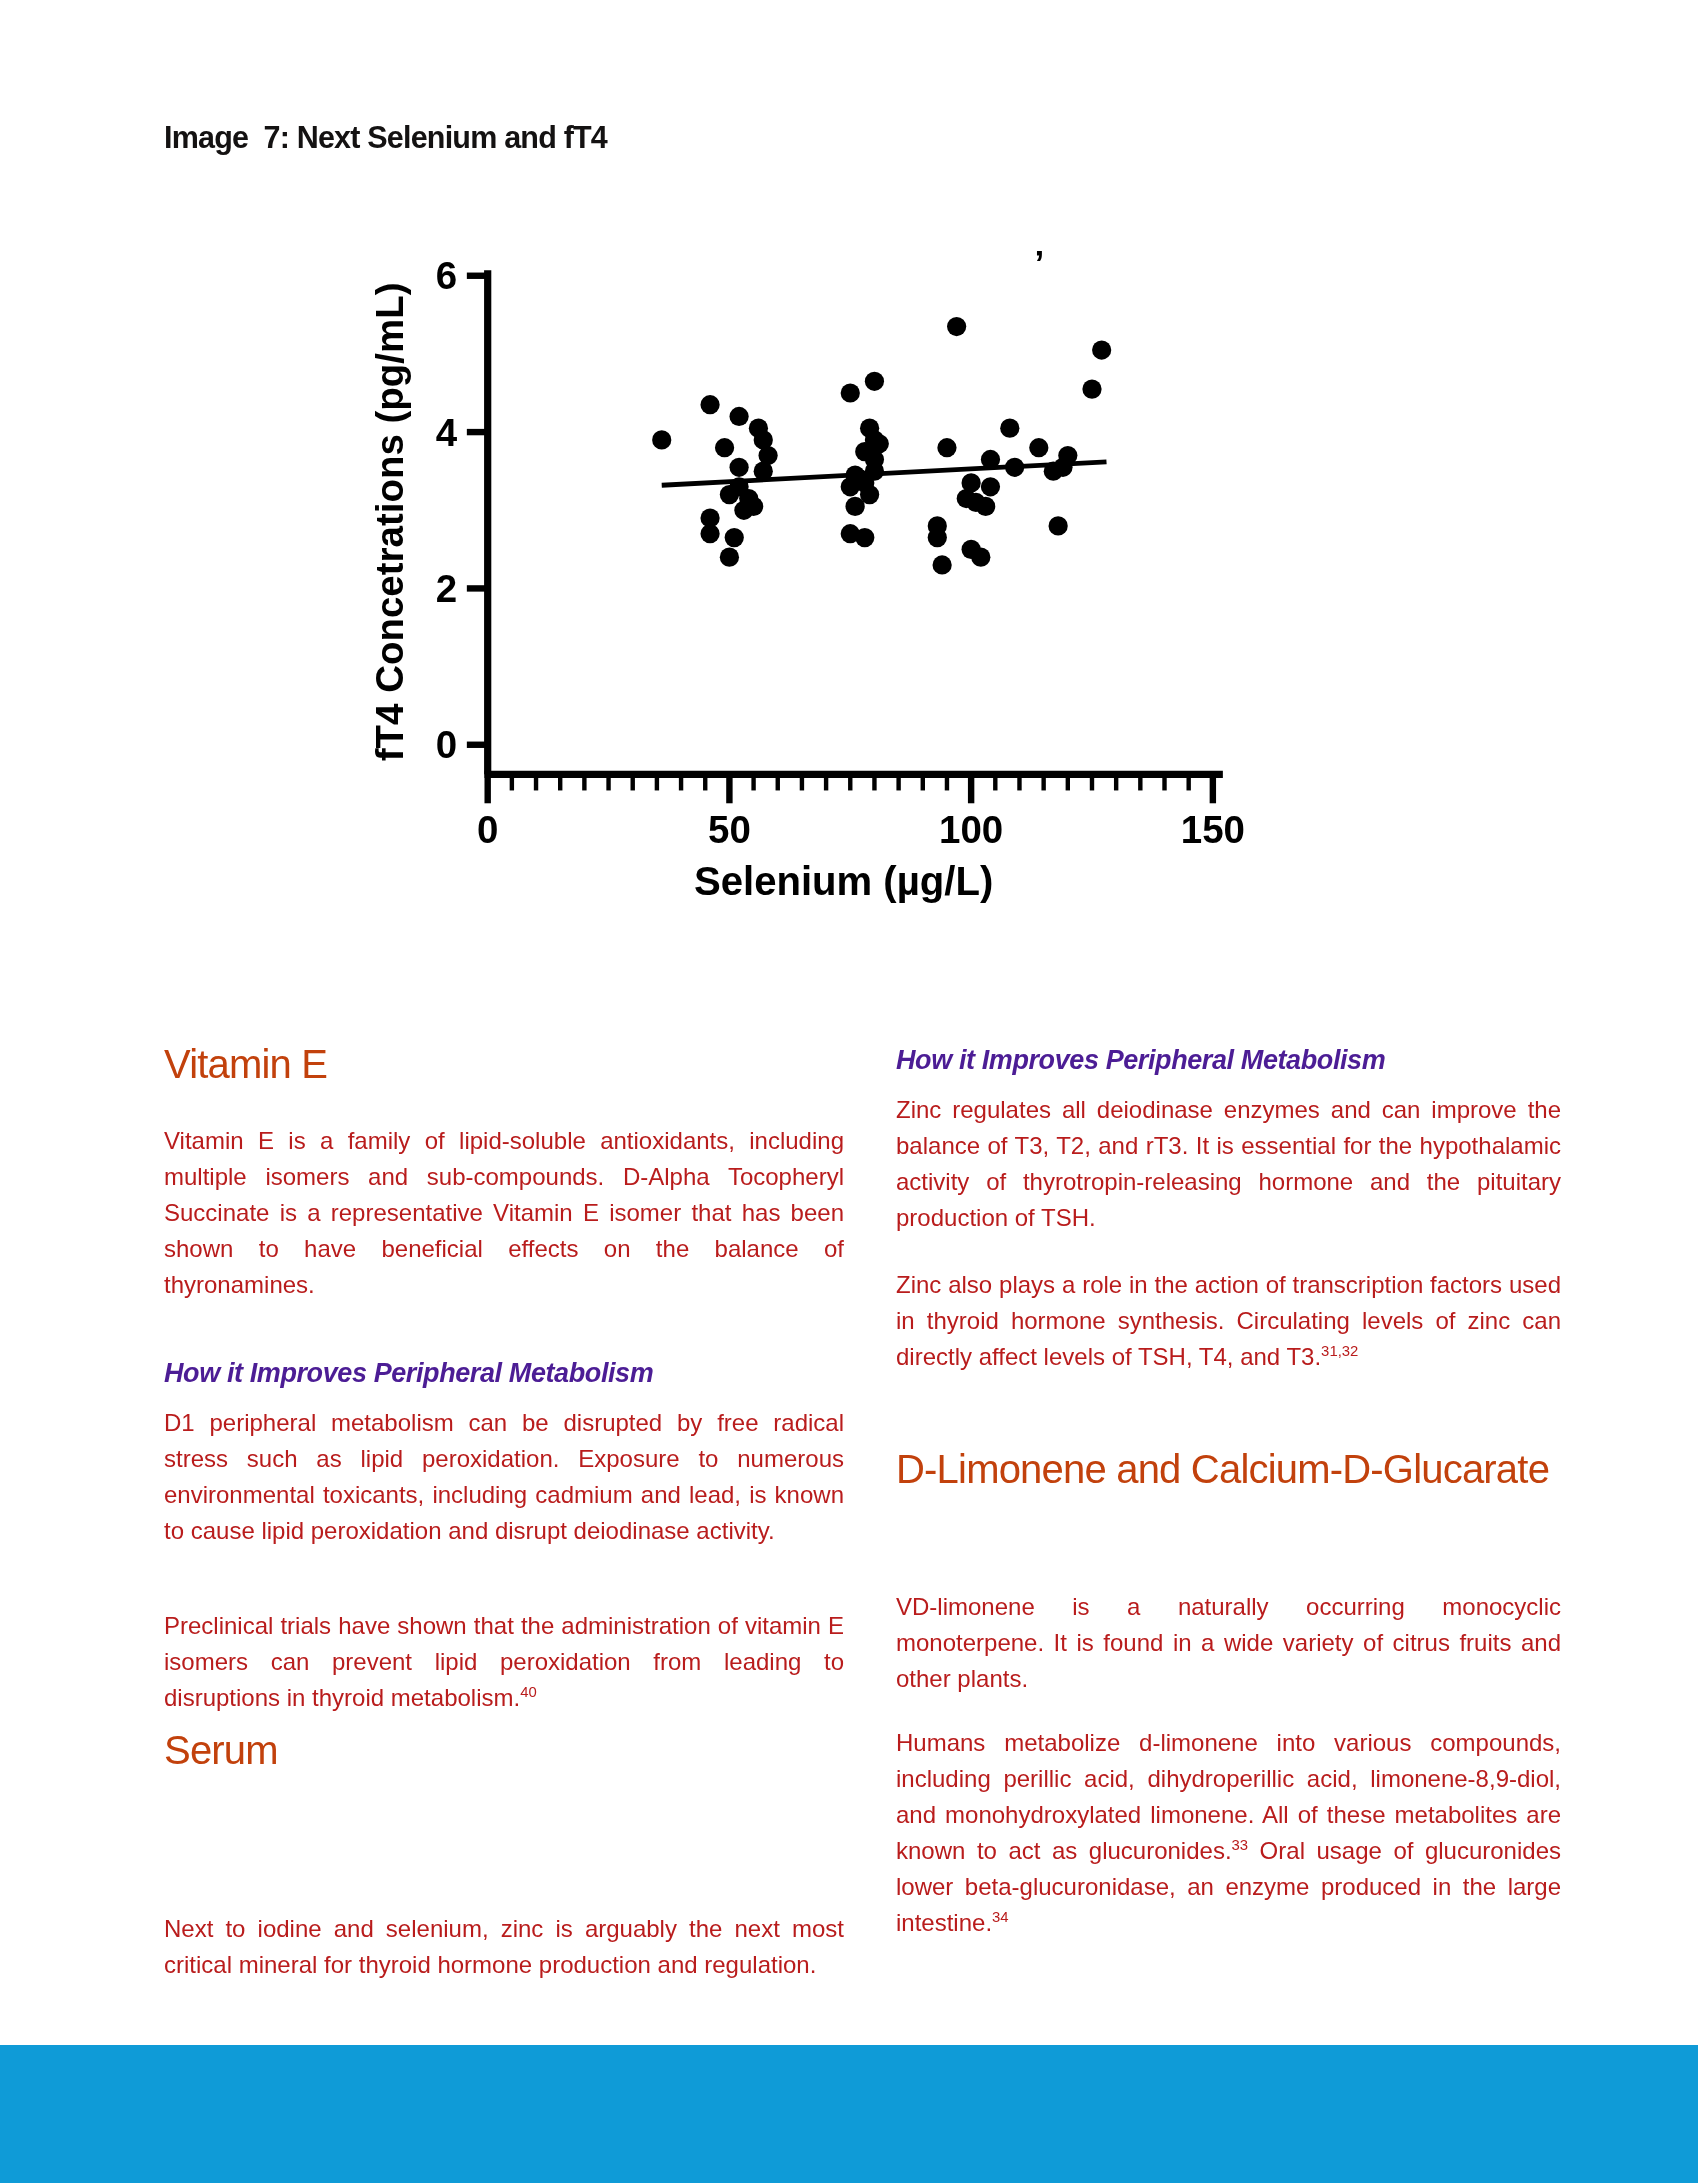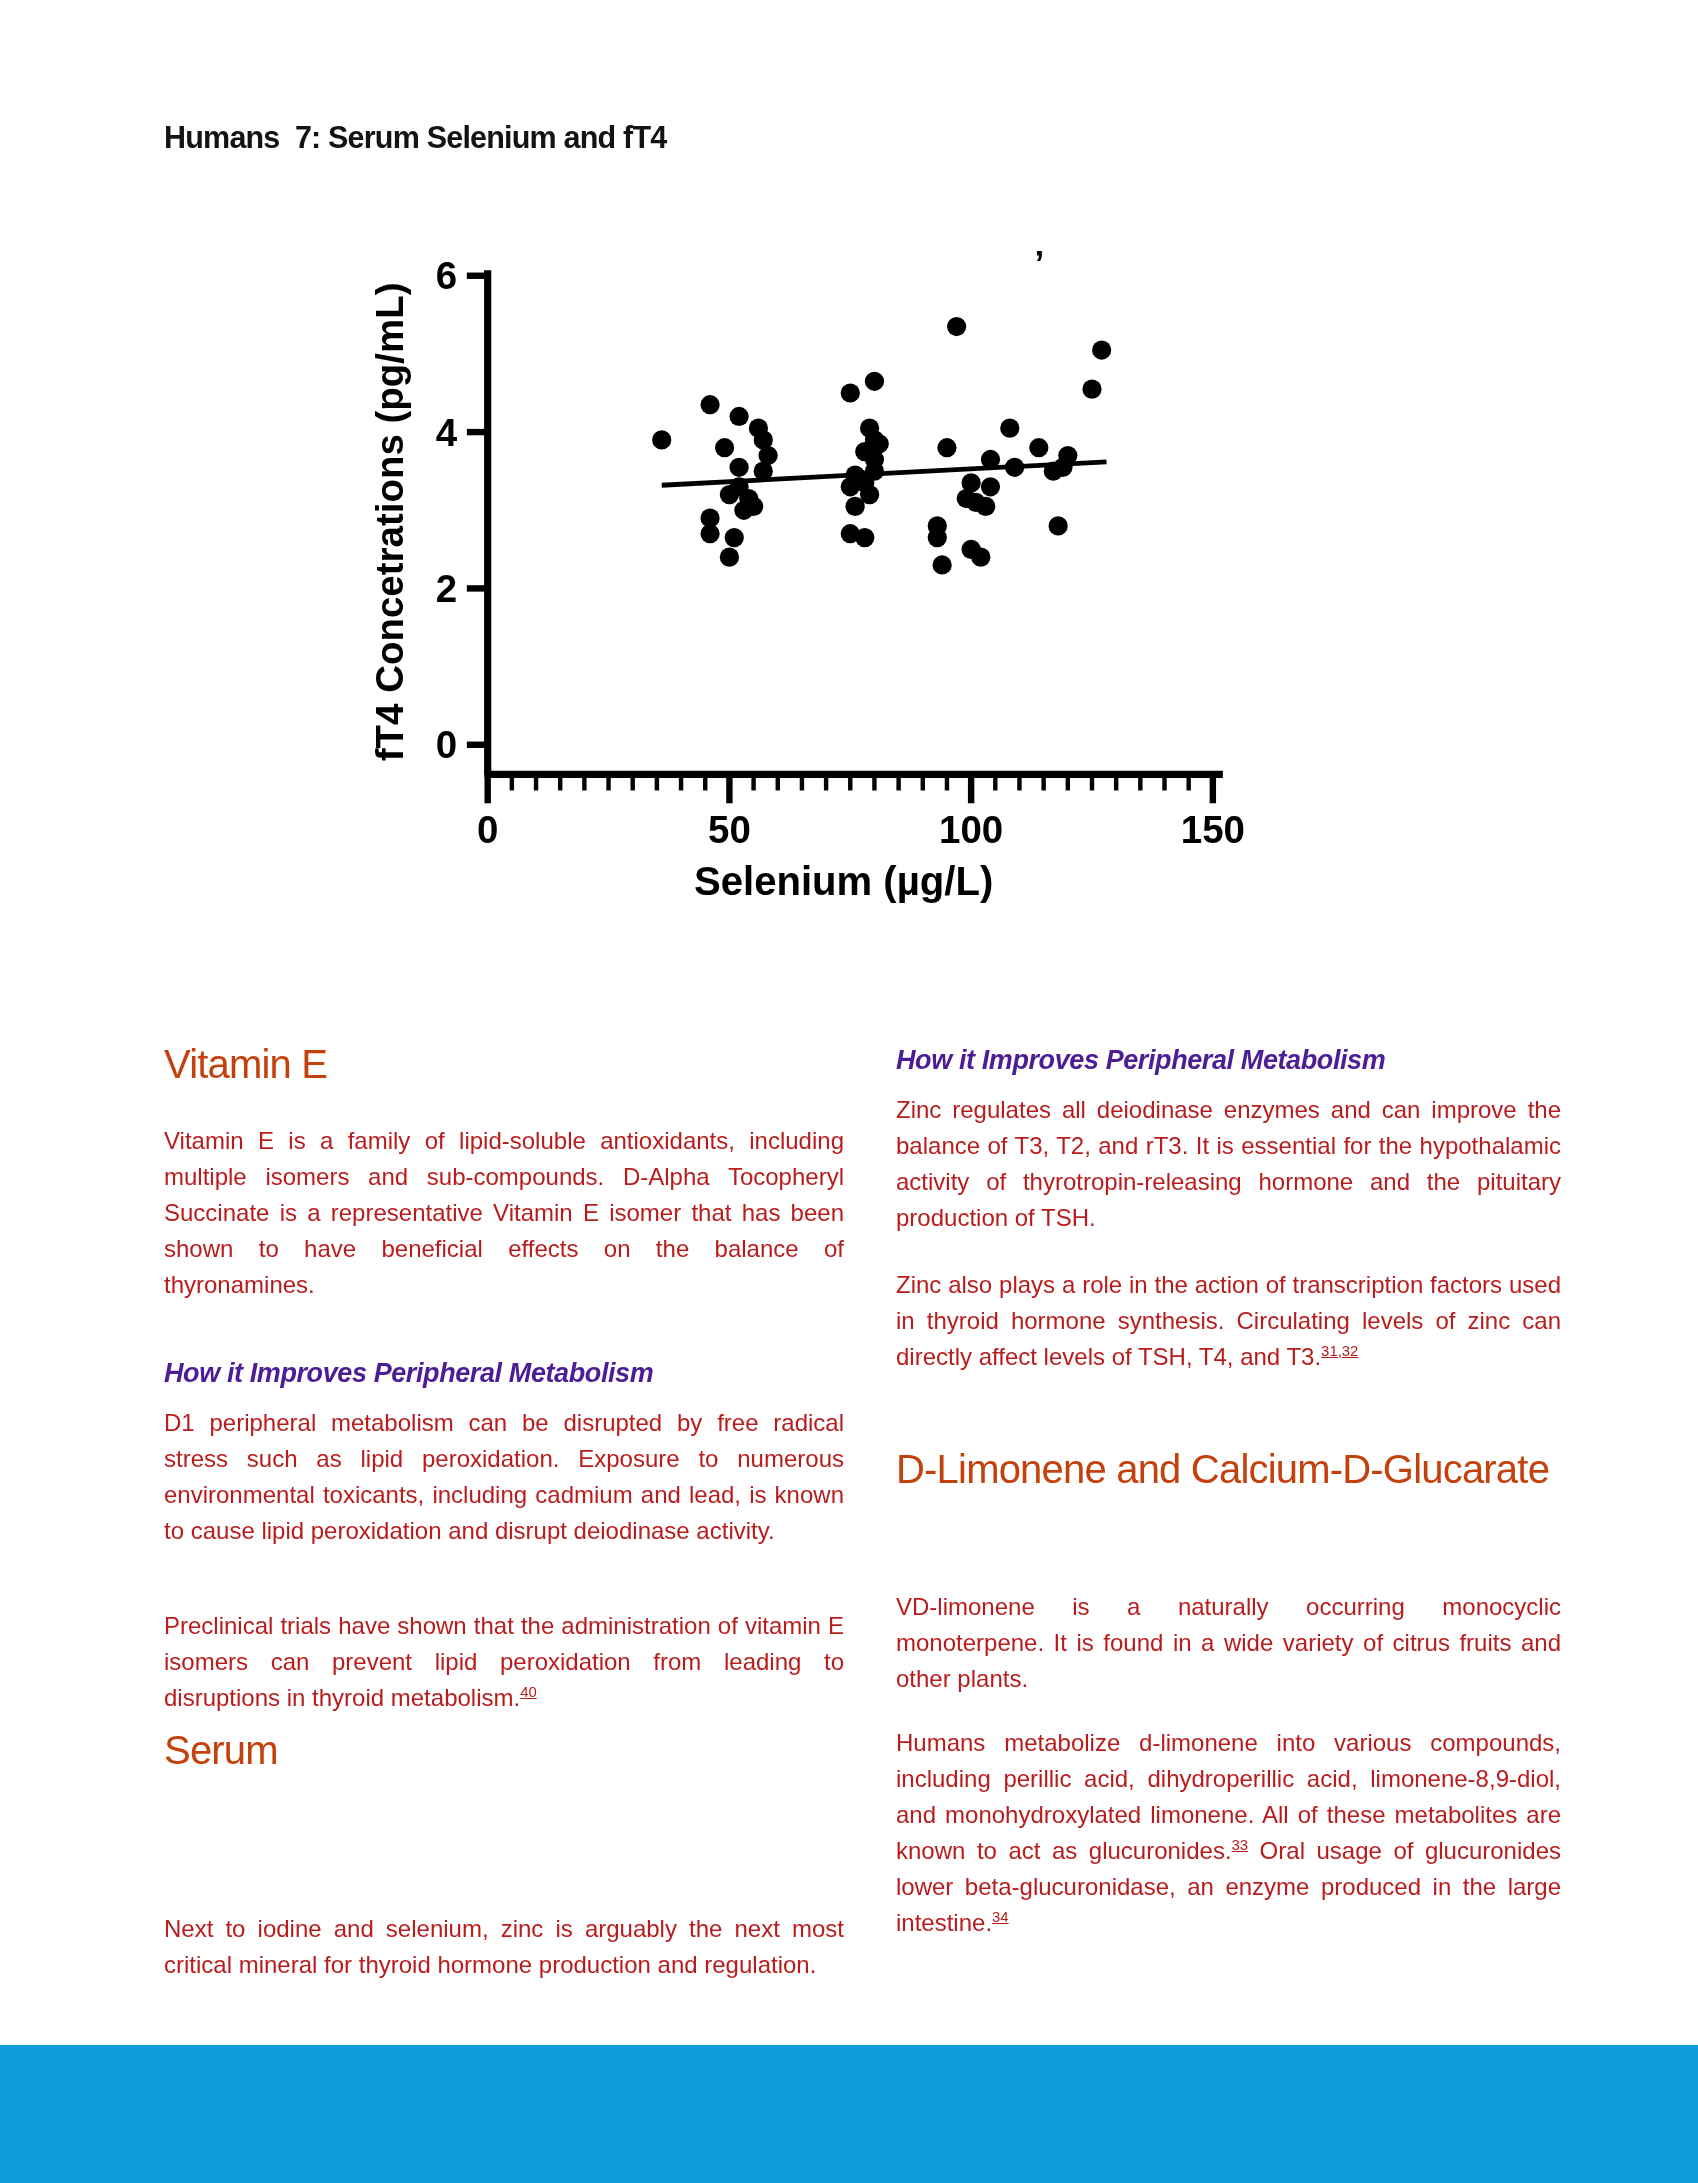--- a/index.html
+++ b/index.html
@@ -21,31 +21,31 @@
     margin:0;font-size:40px;font-weight:normal;color:#c2410c;
     letter-spacing:-0.8px;line-height:1.3;
   }
   h3.subsection{
     margin:0;font-size:27px;font-weight:bold;font-style:italic;color:#4c1d95;
     letter-spacing:-0.4px;line-height:1.35;
   }
   p.body{
     margin:0;font-size:24px;line-height:36px;text-align:justify;color:#b91c1c;
   }
-  p.body sup{font-size:0.62em;line-height:0;text-decoration:underline;}
+  p.body sup{font-size:0.62em;line-height:0;}
   
   .footer-bar{
     position:absolute;left:0;top:2045px;width:1698px;height:139px;
   }
   svg text{font-family:"Liberation Sans", sans-serif;}
 </style>
 </head>
 <body>
 
-<div class="doc-title">Humans  7: Serum Selenium and fT4</div>
+<div class="doc-title">Image  7: Next Selenium and fT4</div>
 
 <div class="chart-wrap">
   <svg width="930" height="674" viewBox="0 0 1160 840">
       <line x1="168" y1="36" x2="168" y2="665" stroke="#000" stroke-width="9"></line>
       <line x1="164" y1="665" x2="1085" y2="665" stroke="#000" stroke-width="9"></line>
       <line x1="142" y1="628" x2="168" y2="628" stroke="#000" stroke-width="8"></line>
       <text x="130" y="645" text-anchor="end" font-size="48" font-weight="bold" fill="#000">0</text>
       <line x1="142" y1="433" x2="168" y2="433" stroke="#000" stroke-width="8"></line>
       <text x="130" y="450" text-anchor="end" font-size="48" font-weight="bold" fill="#000">2</text>
       <line x1="142" y1="238" x2="168" y2="238" stroke="#000" stroke-width="8"></line>

